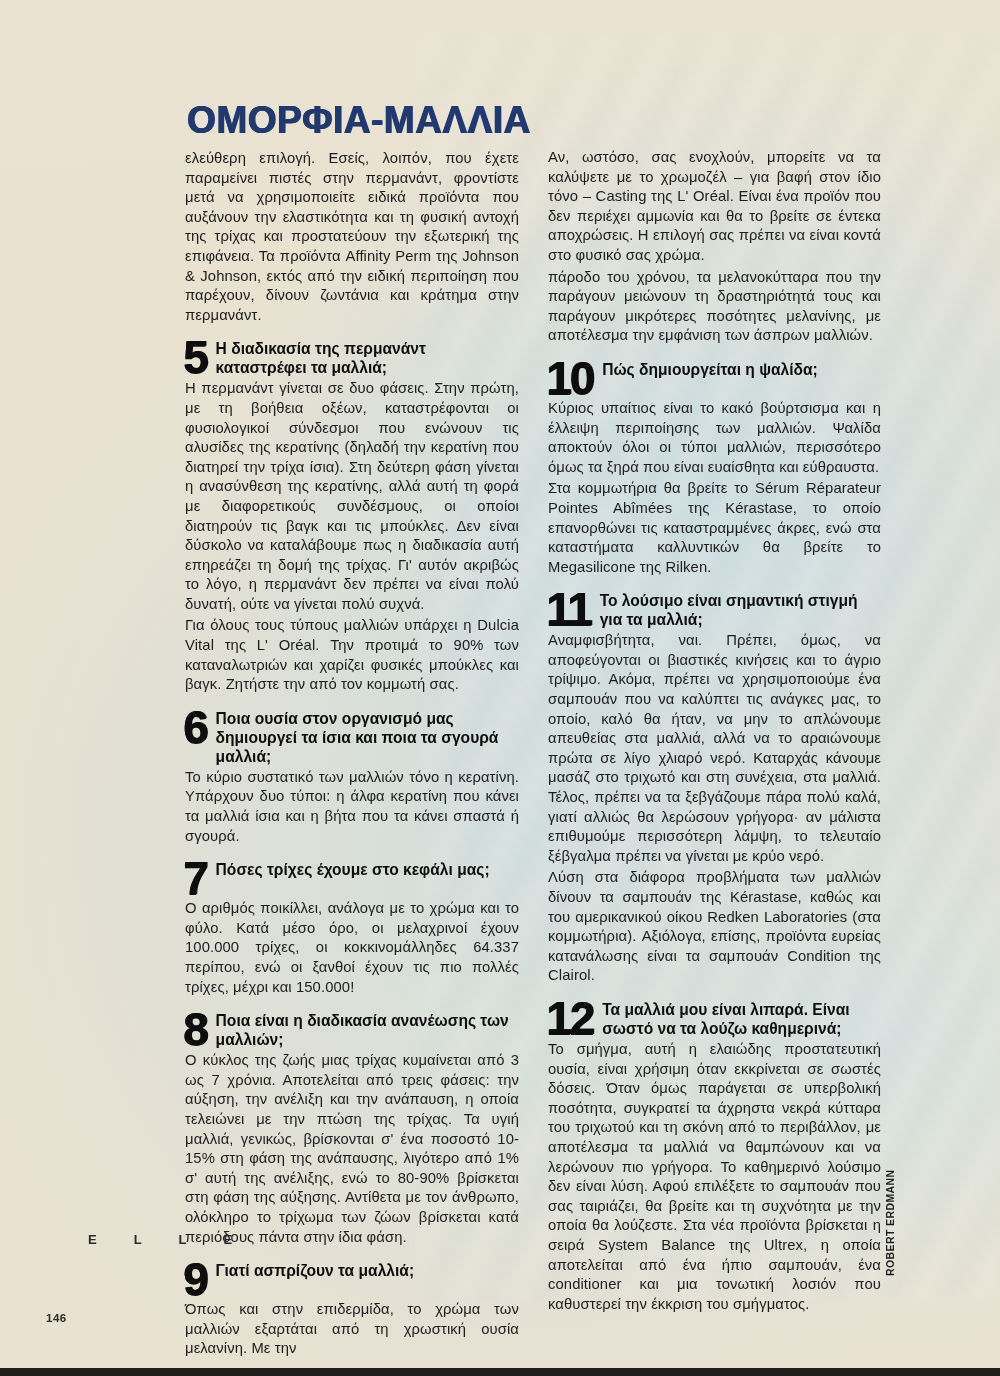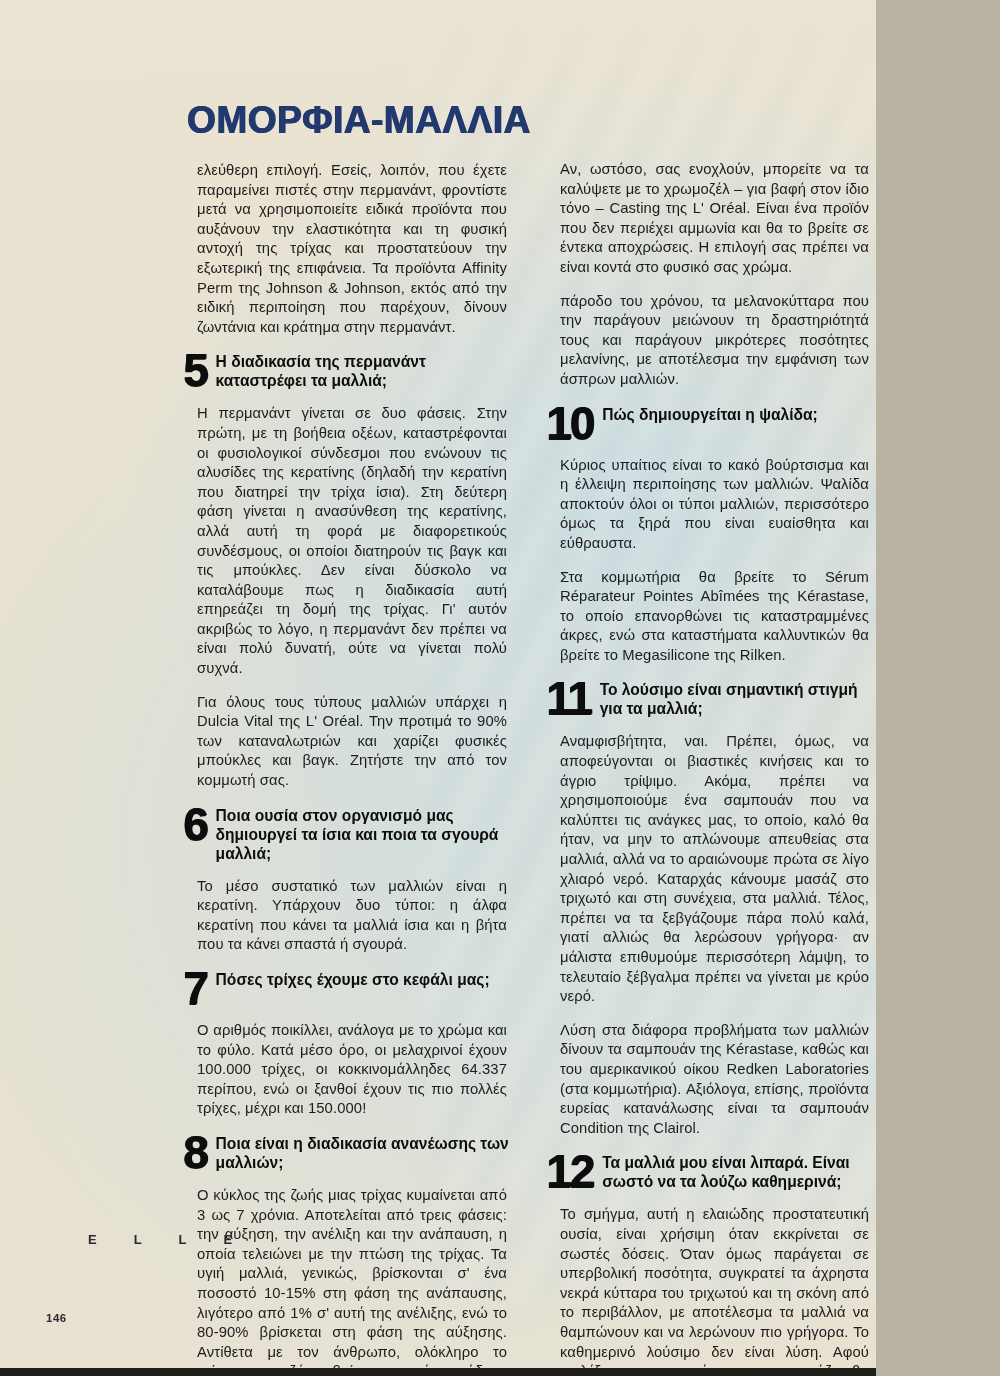--- a/index.html
+++ b/index.html
@@ -2,21 +2,21 @@
 <html lang="el"><head>
 <meta charset="utf-8">
 <style>
   html,body{margin:0;padding:0;}
   body{
     width:1000px;height:1376px;
     font-family:"Liberation Sans","DejaVu Sans",sans-serif;
     background:#b9b3a4;
   }
   .page{
-    position:relative;width:876px;height:1376px;overflow:hidden;
+    position:relative;width:1000px;height:1376px;overflow:hidden;
     background:
       radial-gradient(ellipse 640px 560px at 72% 36%, rgba(203,221,226,.95), rgba(203,221,226,0) 78%),
       radial-gradient(ellipse 720px 760px at 52% 62%, rgba(208,222,223,.85), rgba(208,222,223,0) 80%),
       radial-gradient(ellipse 500px 400px at 88% 75%, rgba(210,225,228,.7), rgba(210,225,228,0) 80%),
       linear-gradient(178deg,#eae3d2 0%,#e8e1d0 55%,#e9e2d1 100%);
   }
   .waves{
     position:absolute;left:420px;top:40px;width:580px;height:1260px;
     background:repeating-linear-gradient(116deg,
       rgba(255,255,255,.35) 0 24px,
@@ -33,21 +33,21 @@
     font-size:37px;font-weight:bold;letter-spacing:.5px;
     color:#21396f;
     text-shadow:.8px 0 0 #21396f, -.4px 0 0 #21396f;
     transform:scaleY(1.04);transform-origin:left top;
     white-space:nowrap;
   }
   .col{position:absolute;width:338px;color:#1d1d1d;}
   .col-left{left:183px;top:147px;}
   .col-right{left:546px;top:146px;width:337px;}
   .para{
-    margin:14px;font-size:14.8px;line-height:19.6px;
+    margin:2px;font-size:14.8px;line-height:19.6px;
     text-align:justify;letter-spacing:.1px;
   }
   .para:empty{display:none;}
   .qa{margin-top:13px;}
   .qa-head{display:flex;align-items:flex-start;margin-bottom:2px;}
   .qa-num{
     flex:0 0 auto;
     font-size:46px;line-height:38px;font-weight:bold;color:#0d0d0d;
     text-shadow:1px 0 0 #0d0d0d,0 .6px 0 #0d0d0d;
     letter-spacing:-2px;
@@ -92,21 +92,21 @@
       </div>
       <p class="para">Η περμανάντ γίνεται σε δυο φάσεις. Στην πρώτη, με τη βοήθεια οξέων, καταστρέφονται οι φυσιολογικοί σύνδεσμοι που ενώνουν τις αλυσίδες της κερατίνης (δηλαδή την κερατίνη που διατηρεί την τρίχα ίσια). Στη δεύτερη φάση γίνεται η ανασύνθεση της κερατίνης, αλλά αυτή τη φορά με διαφορετικούς συνδέσμους, οι οποίοι διατηρούν τις βαγκ και τις μπούκλες. Δεν είναι δύσκολο να καταλάβουμε πως η διαδικασία αυτή επηρεάζει τη δομή της τρίχας. Γι' αυτόν ακριβώς το λόγο, η περμανάντ δεν πρέπει να είναι πολύ δυνατή, ούτε να γίνεται πολύ συχνά.</p>
       <p class="para">Για όλους τους τύπους μαλλιών υπάρχει η Dulcia Vital της L' Oréal. Την προτιμά το 90% των καταναλωτριών και χαρίζει φυσικές μπούκλες και βαγκ. Ζητήστε την από τον κομμωτή σας.</p>
     </section>
 
     <section class="qa">
       <div class="qa-head">
         <span class="qa-num">6</span>
         <h2 class="qa-title">Ποια ουσία στον οργανισμό μας δημιουργεί τα ίσια και ποια τα σγουρά μαλλιά;</h2>
       </div>
-      <p class="para">Το μέσο συστατικό των μαλλιών είναι η κερατίνη. Υπάρχουν δυο τύποι: η άλφα κερατίνη που κάνει τα μαλλιά ίσια και η βήτα που τα κάνει σπαστά ή σγουρά.</p>
+      <p class="para">Το κύριο συστατικό των μαλλιών τόνο η κερατίνη. Υπάρχουν δυο τύποι: η άλφα κερατίνη που κάνει τα μαλλιά ίσια και η βήτα που τα κάνει σπαστά ή σγουρά.</p>
     </section>
 
     <section class="qa">
       <div class="qa-head">
         <span class="qa-num">7</span>
         <h2 class="qa-title">Πόσες τρίχες έχουμε στο κεφάλι μας;</h2>
       </div>
       <p class="para">Ο αριθμός ποικίλλει, ανάλογα με το χρώμα και το φύλο. Κατά μέσο όρο, οι μελαχρινοί έχουν 100.000 τρίχες, οι κοκκινομάλληδες 64.337 περίπου, ενώ οι ξανθοί έχουν τις πιο πολλές τρίχες, μέχρι και 150.000!</p>
     </section>
 

